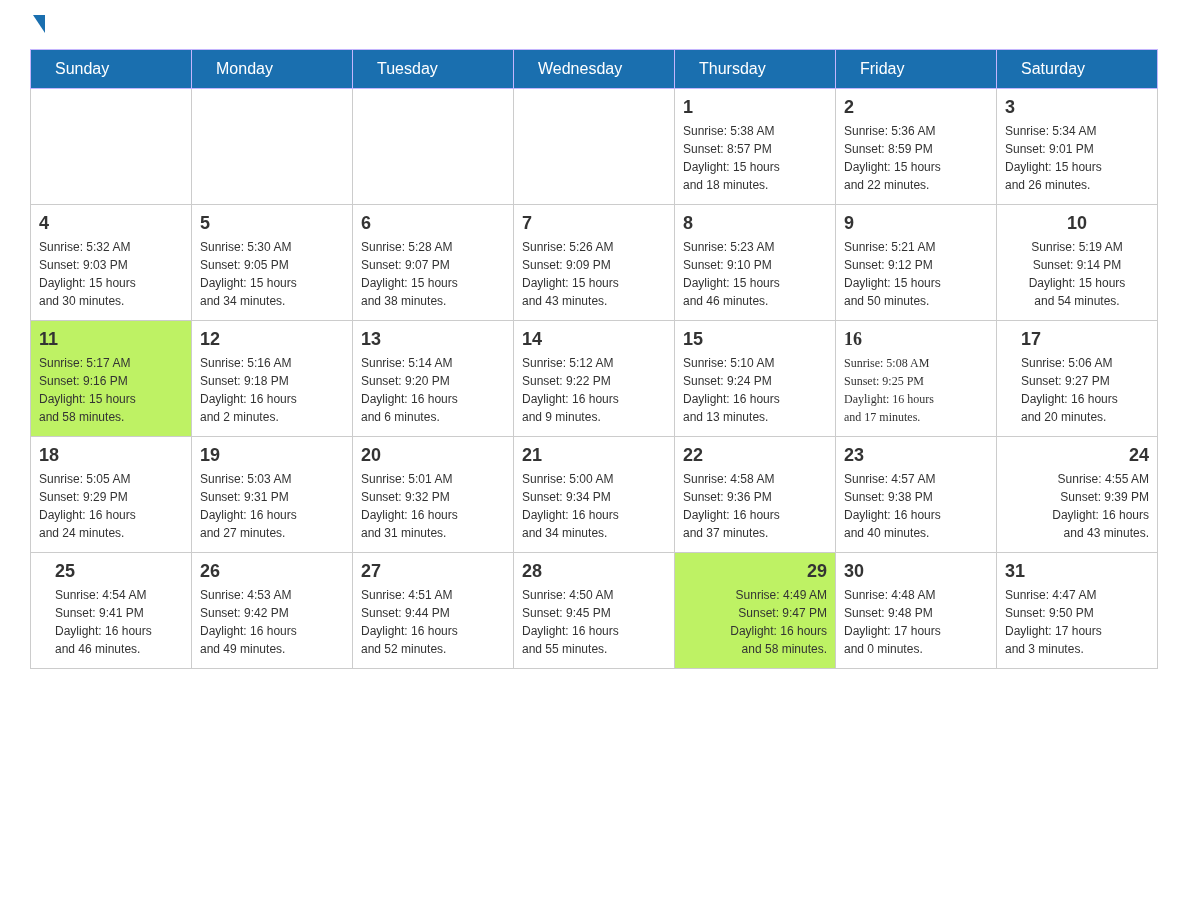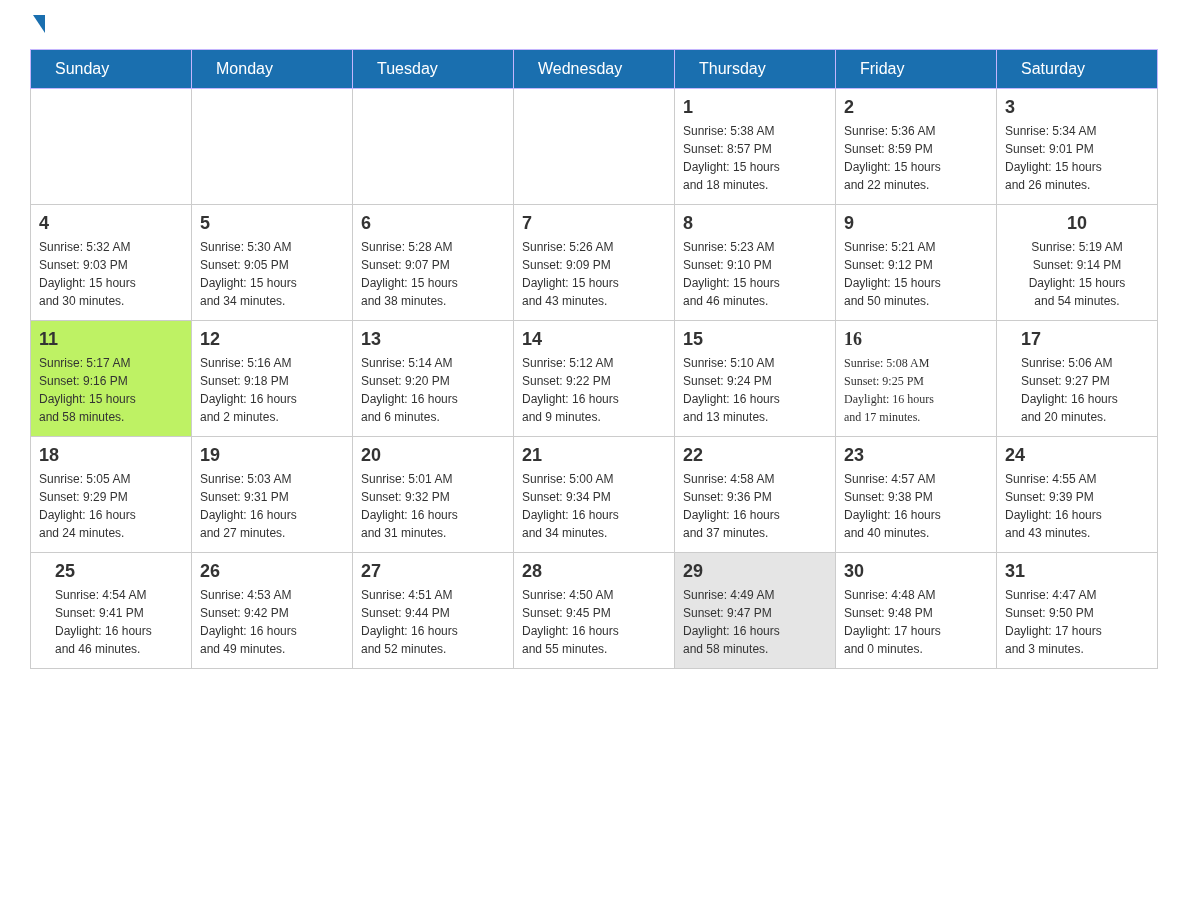--- a/index.html
+++ b/index.html
@@ -229,21 +229,21 @@
           <div class="day-info">Sunrise: 5:00 AM<br>Sunset: 9:34 PM<br>Daylight: 16 hours<br>and 34 minutes.</div>
         </td>
         <td style="background-color: rgb(255, 255, 255); margin-left: 13px;">
           <span class="day-number">22</span>
           <div class="day-info">Sunrise: 4:58 AM<br>Sunset: 9:36 PM<br>Daylight: 16 hours<br>and 37 minutes.</div>
         </td>
         <td style="background-color: rgb(255, 255, 255);">
           <span class="day-number">23</span>
           <div class="day-info">Sunrise: 4:57 AM<br>Sunset: 9:38 PM<br>Daylight: 16 hours<br>and 40 minutes.</div>
         </td>
-        <td style="background-color: rgb(255, 255, 255);">
+        <td style="background-color: rgb(255, 255, 255); text-align: right;">
           <span class="day-number">24</span>
           <div class="day-info">Sunrise: 4:55 AM<br>Sunset: 9:39 PM<br>Daylight: 16 hours<br>and 43 minutes.</div>
         </td>
       </tr>
       <tr>
         <td style="background-color: rgb(255, 255, 255); padding-left: 24px;">
           <span class="day-number">25</span>
           <div class="day-info">Sunrise: 4:54 AM<br>Sunset: 9:41 PM<br>Daylight: 16 hours<br>and 46 minutes.</div>
         </td>
         <td style="background-color: rgb(255, 255, 255);">
@@ -251,21 +251,21 @@
           <div class="day-info">Sunrise: 4:53 AM<br>Sunset: 9:42 PM<br>Daylight: 16 hours<br>and 49 minutes.</div>
         </td>
         <td style="background-color: rgb(255, 255, 255);">
           <span class="day-number">27</span>
           <div class="day-info">Sunrise: 4:51 AM<br>Sunset: 9:44 PM<br>Daylight: 16 hours<br>and 52 minutes.</div>
         </td>
         <td style="background-color: rgb(255, 255, 255);">
           <span class="day-number">28</span>
           <div class="day-info">Sunrise: 4:50 AM<br>Sunset: 9:45 PM<br>Daylight: 16 hours<br>and 55 minutes.</div>
         </td>
-        <td style="background-color: #e5e5e5;">
+        <td style="background-color: #bef264; text-align: right;">
           <span class="day-number">29</span>
           <div class="day-info">Sunrise: 4:49 AM<br>Sunset: 9:47 PM<br>Daylight: 16 hours<br>and 58 minutes.</div>
         </td>
         <td style="background-color: rgb(255, 255, 255);">
           <span class="day-number">30</span>
           <div class="day-info">Sunrise: 4:48 AM<br>Sunset: 9:48 PM<br>Daylight: 17 hours<br>and 0 minutes.</div>
         </td>
         <td style="background-color: rgb(255, 255, 255);">
           <span class="day-number">31</span>
           <div class="day-info">Sunrise: 4:47 AM<br>Sunset: 9:50 PM<br>Daylight: 17 hours<br>and 3 minutes.</div>

